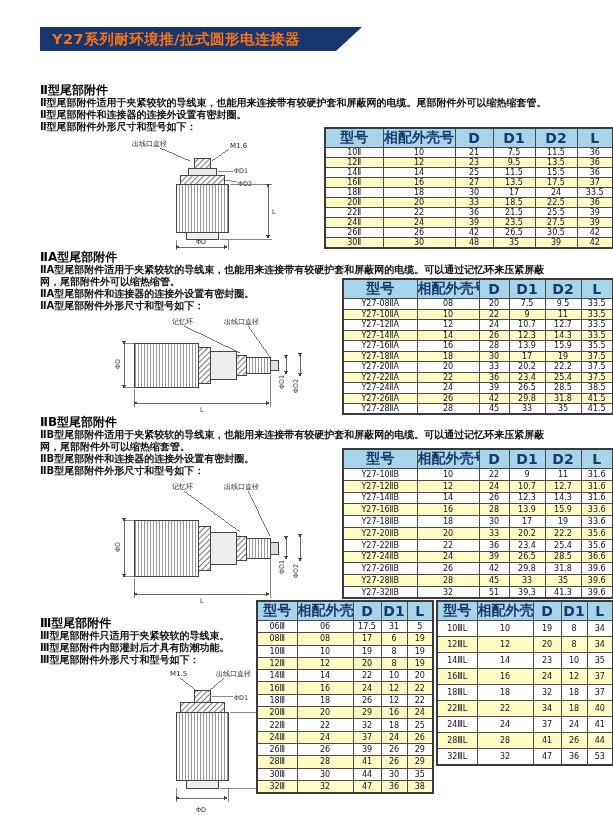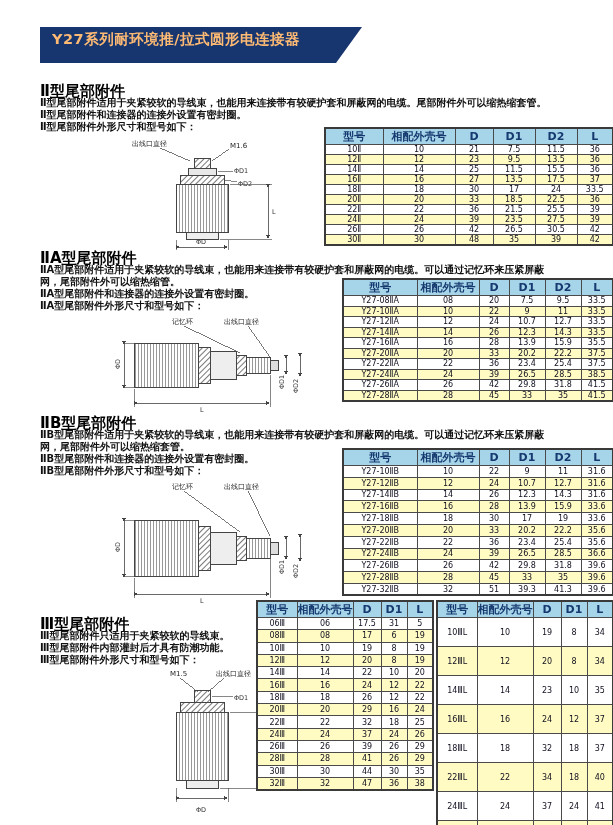--- a/index.html
+++ b/index.html
@@ -3,47 +3,47 @@
 <meta charset="utf-8">
 <style>
   * { margin:0; padding:0; box-sizing:border-box; }
   html,body { background:#fff; }
   body {
     width:613px; height:825px; position:relative; overflow:hidden;
     font-family:"DejaVu Sans","Liberation Sans",sans-serif; color:#111;
   }
   
   .title-bar {
-    position:absolute; left:40px; top:27px; width:322px; height:36px;
-    background:#17356e; color:#fdba74;
+    position:absolute; left:40px; top:27px; width:322px; height:24px;
+    background:#17356e; color:#f97316;
     clip-path:polygon(0 0,100% 0,calc(100% - 26px) 100%,0 100%);
     font-size:14.5px; font-weight:bold; line-height:24px; padding-left:12px;
     letter-spacing:.5px;
   }
   
-  .sec-heading { position:absolute; left:40px; font-size:15px; font-weight:bold; color:#000;text-align:right; }
+  .sec-heading { position:absolute; left:40px; font-size:12px; font-weight:bold; color:#000;text-align:right; }
   .body-line  { position:absolute; left:40px; font-size:10px; font-weight:bold; color:#111; white-space:nowrap; }
   
   table.dtab {
     position:absolute; border-collapse:collapse; table-layout:fixed;
     background:#fff; border:2px solid #3a3a3a;
   }
   table.dtab th, table.dtab td {
     border:1px solid #4a4a4a; text-align:center; vertical-align:middle;
     padding:0; overflow:hidden; white-space:nowrap;
   }
-  table.dtab th { background:#a6d5ea; color:#16396f; font-size:11px; font-weight:bold; }
+  table.dtab th { background:#a6d5ea; color:#16396f; font-size:14px; font-weight:bold; }
   table.dtab td { font-size:8px; color:#101020; }
   table.dtab tbody tr:nth-child(even) td { background:#fffbc2; }
   
   .tbl-ii  th { height:11px; } .tbl-ii  td { height:10px; }
   .tbl-iia th { height:12px; } .tbl-iia td { height:10.5px; }
   .tbl-iib th { height:13px; } .tbl-iib td { height:11.8px; }
   .tbl-iii th { height:14px; } .tbl-iii td { height:12.3px; }
-  .tbl-iiil th{ height:14px; } .tbl-iiil td{ height:29px; }
+  .tbl-iiil th{ height:14px; } .tbl-iiil td{ height:16px; }
   
   .tbl-ii  { width:288px; } 
   .tbl-ii  th:nth-child(1){width:58px} .tbl-ii th:nth-child(2){width:72px}
   .tbl-ii  th:nth-child(3){width:38px} .tbl-ii th:nth-child(4){width:42px}
   .tbl-ii  th:nth-child(5){width:42px} .tbl-ii th:nth-child(6){width:36px}
   .tbl-iia, .tbl-iib { width:270px; }
   .tbl-iia th:nth-child(1), .tbl-iib th:nth-child(1){width:74px}
   .tbl-iia th:nth-child(2), .tbl-iib th:nth-child(2){width:62px}
   .tbl-iia th:nth-child(3), .tbl-iib th:nth-child(3){width:30px}
   .tbl-iia th:nth-child(4), .tbl-iib th:nth-child(4){width:36px}
@@ -295,20 +295,28 @@
       </tr>
       <tr>
         <td>Y27-16ⅡA</td>
         <td>16</td>
         <td>28</td>
         <td>13.9</td>
         <td>15.9</td>
         <td>35.5</td>
       </tr>
       <tr>
+        <td>Y27-18ⅡA</td>
+        <td>18</td>
+        <td>30</td>
+        <td>17</td>
+        <td>19</td>
+        <td>37.5</td>
+      </tr>
+      <tr>
         <td>Y27-20ⅡA</td>
         <td>20</td>
         <td>33</td>
         <td>20.2</td>
         <td>22.2</td>
         <td>37.5</td>
       </tr>
       <tr>
         <td>Y27-22ⅡA</td>
         <td>22</td>
@@ -696,20 +704,27 @@
         <td>40</td>
       </tr>
       <tr>
         <td>24ⅢL</td>
         <td>24</td>
         <td>37</td>
         <td>24</td>
         <td>41</td>
       </tr>
       <tr>
+        <td>28ⅢL</td>
+        <td>28</td>
+        <td>41</td>
+        <td>26</td>
+        <td>44</td>
+      </tr>
+      <tr>
         <td>32ⅢL</td>
         <td>32</td>
         <td>47</td>
         <td>36</td>
         <td>53</td>
       </tr>
     </tbody>
   </table>
 
 </body></html>

